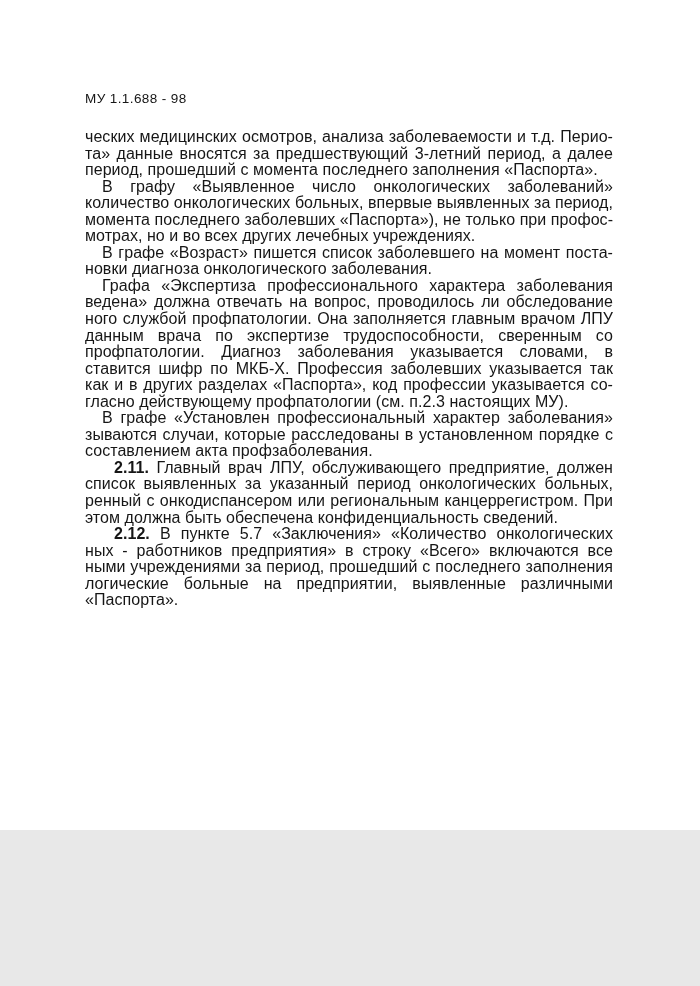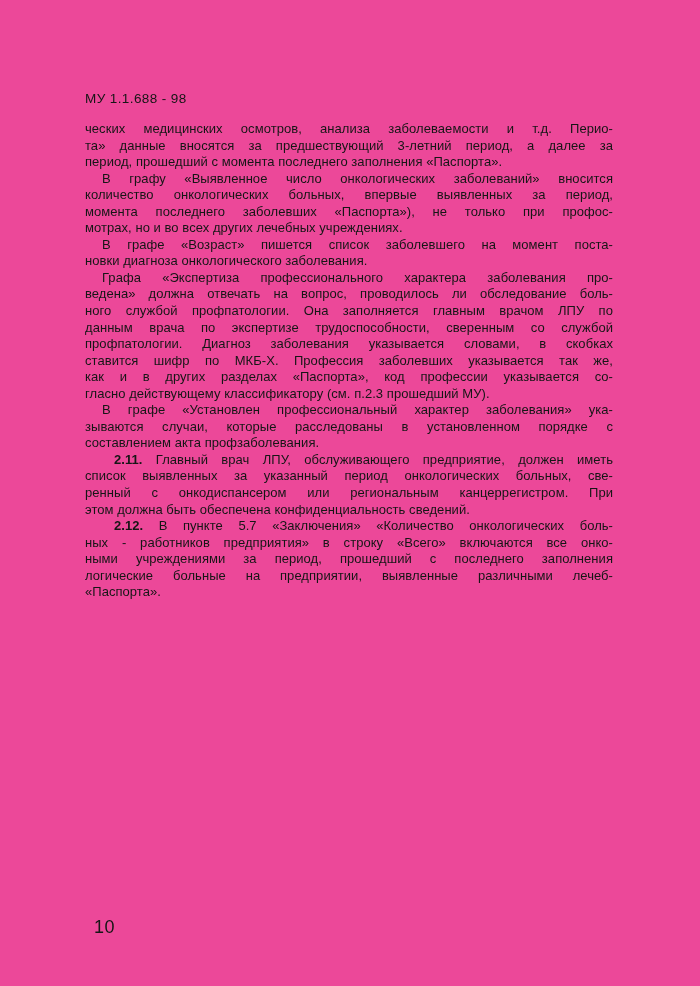--- a/index.html
+++ b/index.html
@@ -3,40 +3,40 @@
 <meta charset="utf-8">
 <style>
   html, body {
     margin: 0;
     padding: 0;
     background: #e8e8e8;
   }
   .page {
     position: relative;
     width: 700px;
-    height: 986px;
-    background: #ec4899;
+    height: 830px;
+    background: #ffffff;
     font-family: "Liberation Sans", sans-serif;
     color: #161616;
     overflow: hidden;
   }
   .doc-header {
     position: absolute;
     left: 85px;
     top: 91px;
     font-size: 13.5px;
     letter-spacing: 0.4px;
     white-space: nowrap;
   }
   .doc-body {
     position: absolute;
     left: 85px;
-    top: 121px;
+    top: 129px;
     width: 528px;
-    font-size: 13px;
+    font-size: 16px;
     line-height: 16.55px;
     letter-spacing: 0.05px;
   }
   .para {
     margin: 0;
     padding: 0;
   }
   .line {
     text-align: justify;
     text-align-last: justify;
@@ -89,21 +89,21 @@
     </div>
 
     <div class="para">
       <div class="line indent">Графа «Экспертиза профессионального характера заболевания про-</div>
       <div class="line">ведена» должна отвечать на вопрос, проводилось ли обследование боль-</div>
       <div class="line">ного службой профпатологии. Она заполняется главным врачом ЛПУ по</div>
       <div class="line">данным врача по экспертизе трудоспособности, сверенным со службой</div>
       <div class="line">профпатологии. Диагноз заболевания указывается словами, в скобках</div>
       <div class="line">ставится шифр по МКБ-X. Профессия заболевших указывается так же,</div>
       <div class="line">как и в других разделах «Паспорта», код профессии указывается со-</div>
-      <div class="line last">гласно действующему классификатору (см. п.2.3 прошедший МУ).</div>
+      <div class="line last">гласно действующему профпатологии (см. п.2.3 настоящих МУ).</div>
     </div>
 
     <div class="para">
       <div class="line indent">В графе «Установлен профессиональный характер заболевания» ука-</div>
       <div class="line">зываются случаи, которые расследованы в установленном порядке с</div>
       <div class="line last">составлением акта профзаболевания.</div>
     </div>
 
     <div class="para">
       <div class="line indent"><span class="clause-num">2.11.</span> <span>Главный врач ЛПУ, обслуживающего предприятие, должен иметь</span></div>

